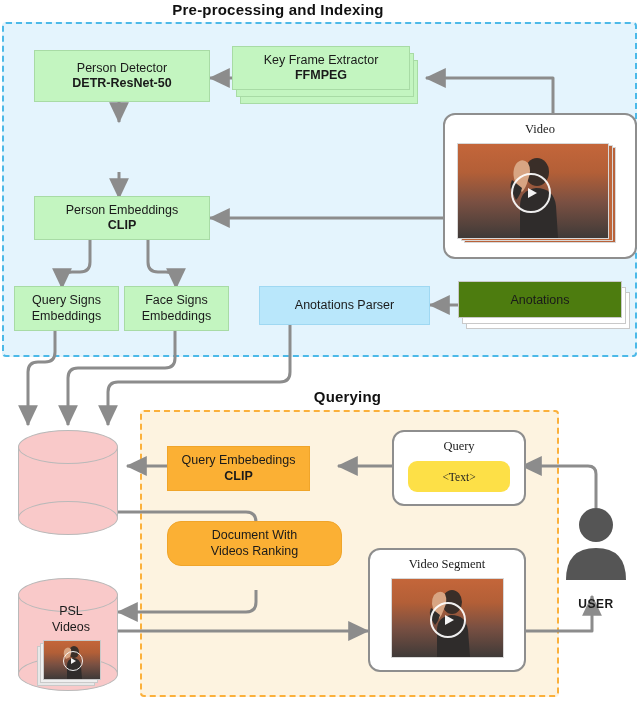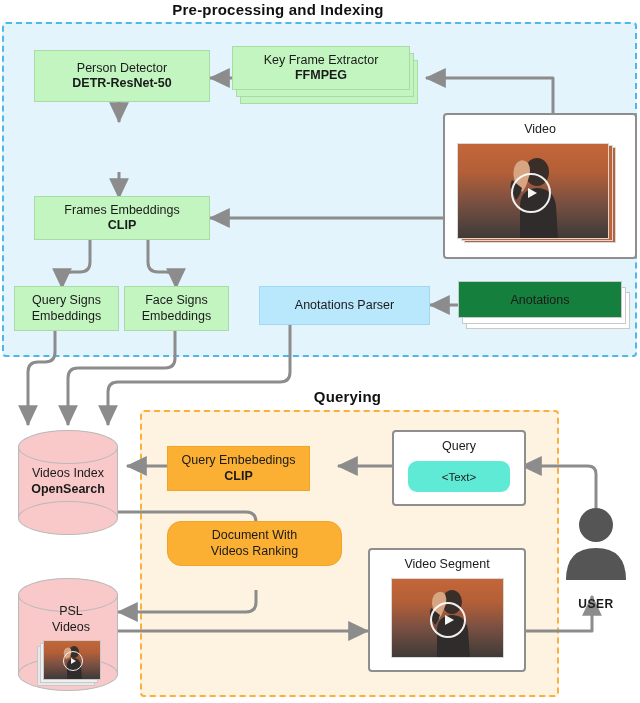--- a/index.html
+++ b/index.html
@@ -28,21 +28,21 @@
   .box{
     position:absolute;box-sizing:border-box;display:flex;flex-direction:column;
     align-items:center;justify-content:center;text-align:center;line-height:1.22;
     font-size:12.5px;
   }
   .box .l1{display:block;}
   .box .l2{display:block;font-weight:bold;font-size:12.5px;}
   .box-green{background:#c3f5c0;border:1px solid #a8dba5;}
   .box-blue{background:#b9e7fb;border:1px solid #9fd8f2;}
   .box-orange{background:#fbb034;border:1px solid #f0a52a;}
-  .box-white{background:#ffffff;border:2px solid #8e8e8e;border-radius:4px;}
+  .box-white{background:#ffffff;border:2px solid #8e8e8e;border-radius:12px;font-family:Liberation Serif, serif;}
 
   
   .stack{position:absolute;}
   .stack .sh{position:absolute;box-sizing:border-box;}
 
   
   .cyl{position:absolute;}
   .cyl .body{position:absolute;left:0;right:0;background:#f9c9c9;border-left:1.5px solid #b9b9b9;border-right:1.5px solid #b9b9b9;}
   .cyl .top{position:absolute;left:0;right:0;height:34px;border-radius:50%;background:#f9c9c9;border:1.5px solid #b9b9b9;box-sizing:border-box;}
   .cyl .bot{position:absolute;left:0;right:0;height:34px;border-radius:50%;background:#f9c9c9;border:1.5px solid #b9b9b9;box-sizing:border-box;}
@@ -57,21 +57,21 @@
   }
   .play i{
     display:block;width:0;height:0;border-style:solid;
     border-width:5px 0 5px 9px;border-color:transparent transparent transparent rgba(255,255,255,.95);
     margin-left:2px;
   }
 
   .cardtitle{position:absolute;left:0;right:0;text-align:center;font-size:12.5px;}
 
   .qfield{
-    position:absolute;background:#5eead4;border-radius:9px;display:flex;
+    position:absolute;background:#fde047;border-radius:9px;display:flex;
     align-items:center;justify-content:center;font-size:11.5px;color:#222;
   }
 
   .userlbl{position:absolute;left:0;right:0;text-align:center;font-weight:bold;font-size:12px;letter-spacing:.6px;}
 
   svg.wires{position:absolute;left:0;top:0;width:640px;height:703px;pointer-events:none;}
 </style>
 </head>
 <body>
 
@@ -139,42 +139,42 @@
     <span class="l2">FFMPEG</span>
   </div>
 
   <div class="box box-green" style="left:34px;top:50px;width:176px;height:52px;">
     <span class="l1">Person Detector</span>
     <span class="l2">DETR-ResNet-50</span>
   </div>
 
 
   <div class="box box-green" style="left:34px;top:196px;width:176px;height:44px;">
-    <span class="l1">Frames Embeddings</span>
+    <span class="l1">Person Embeddings</span>
     <span class="l2">CLIP</span>
   </div>
 
   <div class="box box-green" style="left:14px;top:286px;width:105px;height:45px;">
     <span class="l1">Query Signs</span>
     <span class="l1">Embeddings</span>
   </div>
 
   <div class="box box-green" style="left:124px;top:286px;width:105px;height:45px;">
     <span class="l1">Face Signs</span>
     <span class="l1">Embeddings</span>
   </div>
 
   <div class="box box-blue" style="left:259px;top:286px;width:171px;height:39px;">
     <span class="l1">Anotations Parser</span>
   </div>
 
   <div class="stack" style="left:458px;top:281px;width:172px;height:48px;">
     <div class="sh" style="left:8px;top:11px;width:164px;height:37px;background:#fff;border:1px solid #c9c9c9;"></div>
     <div class="sh" style="left:4px;top:6px;width:164px;height:37px;background:#fff;border:1px solid #c9c9c9;"></div>
-    <div class="sh" style="left:0px;top:0px;width:164px;height:37px;background:#15803d;border:1px solid #c9c9c9;display:flex;align-items:center;justify-content:center;font-size:12.5px;">
+    <div class="sh" style="left:0px;top:0px;width:164px;height:37px;background:#4d7c0f;border:1px solid #c9c9c9;display:flex;align-items:center;justify-content:center;font-size:12.5px;">
       <span>Anotations</span>
     </div>
   </div>
 
   <div class="box-white" style="position:absolute;left:443px;top:113px;width:190px;height:142px;">
     <div class="cardtitle" style="top:7px;">Video</div>
 
     <div style="position:absolute;left:19px;top:32px;width:150px;height:94px;background:#b9623a;border:1px solid #d8d8d8;"></div>
     <div style="position:absolute;left:16px;top:30px;width:150px;height:94px;background:#bd6539;border:1px solid #d8d8d8;"></div>
     <div class="vthumb" style="position:absolute;left:12px;top:28px;width:150px;height:94px;border:1px solid #d8d8d8;">
@@ -187,24 +187,20 @@
       <div class="play" style="left:53px;top:29px;width:36px;height:36px;">
           <i></i>
         </div>
     </div>
   </div>
 
   <div class="cyl" style="left:18px;top:430px;width:100px;height:105px;">
     <div class="body" style="top:17px;height:71px;"></div>
     <div class="bot" style="top:71px;"></div>
     <div class="top" style="top:0px;"></div>
-    <div class="lbl" style="top:36px;">
-      <span>Videos Index</span><br>
-      <b>OpenSearch</b>
-    </div>
   </div>
 
   <div class="cyl" style="left:18px;top:578px;width:100px;height:112px;">
     <div class="body" style="top:16px;height:80px;"></div>
     <div class="bot" style="top:79px;"></div>
     <div class="top" style="top:0px;"></div>
     <div class="lbl" style="top:26px;padding-left:6px;">
       <span>PSL</span><br>
       <span>Videos</span>
     </div>

